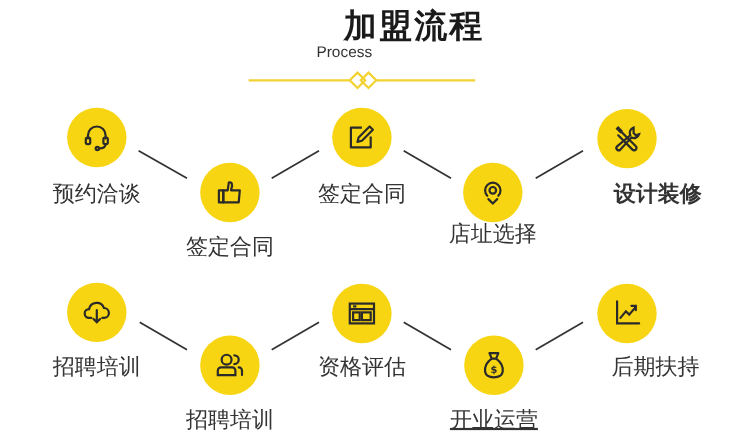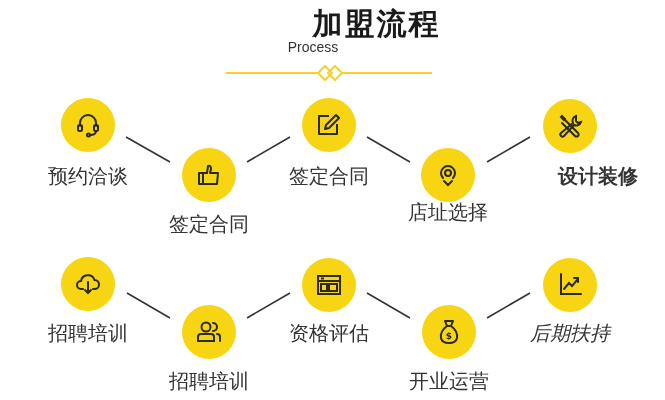--- a/index.html
+++ b/index.html
@@ -115,22 +115,22 @@
 </div>
 <div class="label" style="left:269px; top:320px;">资格评估</div>
 
 <div class="node" style="left:422px; top:305px;">
   <svg viewBox="0 0 28 28" fill="none" stroke="#2a2a2a" stroke-width="2" stroke-linejoin="round">
     <path d="M10 3 L18 3 L16 8 L12 8 Z"></path>
     <path d="M12 8 Q5 13 6 20 Q7 25 14 25 Q21 25 22 20 Q23 13 16 8"></path>
     <text x="14" y="21" font-size="9" text-anchor="middle" fill="#2a2a2a" stroke="none" font-family="DejaVu Sans, sans-serif" font-weight="bold">$</text>
   </svg>
 </div>
-<div class="label" style="left:389px; top:368px;">开业运营</div>
+<div class="label" style="left:389px; top:368px;text-decoration:underline;">开业运营</div>
 
 <div class="node" style="left:543px; top:258px;">
   <svg viewBox="0 0 28 28" fill="none" stroke="#2a2a2a" stroke-width="2" stroke-linecap="round">
     <path d="M5 3 V23 H25"></path>
     <path d="M8 18 L13 12 L16 15 L22 8"></path>
     <path d="M18 7 H22 V11"></path>
   </svg>
 </div>
-<div class="label" style="left:510px; top:320px;font-style:italic;">后期扶持</div>
+<div class="label" style="left:536px; top:320px;">后期扶持</div>
 
 </body></html>

